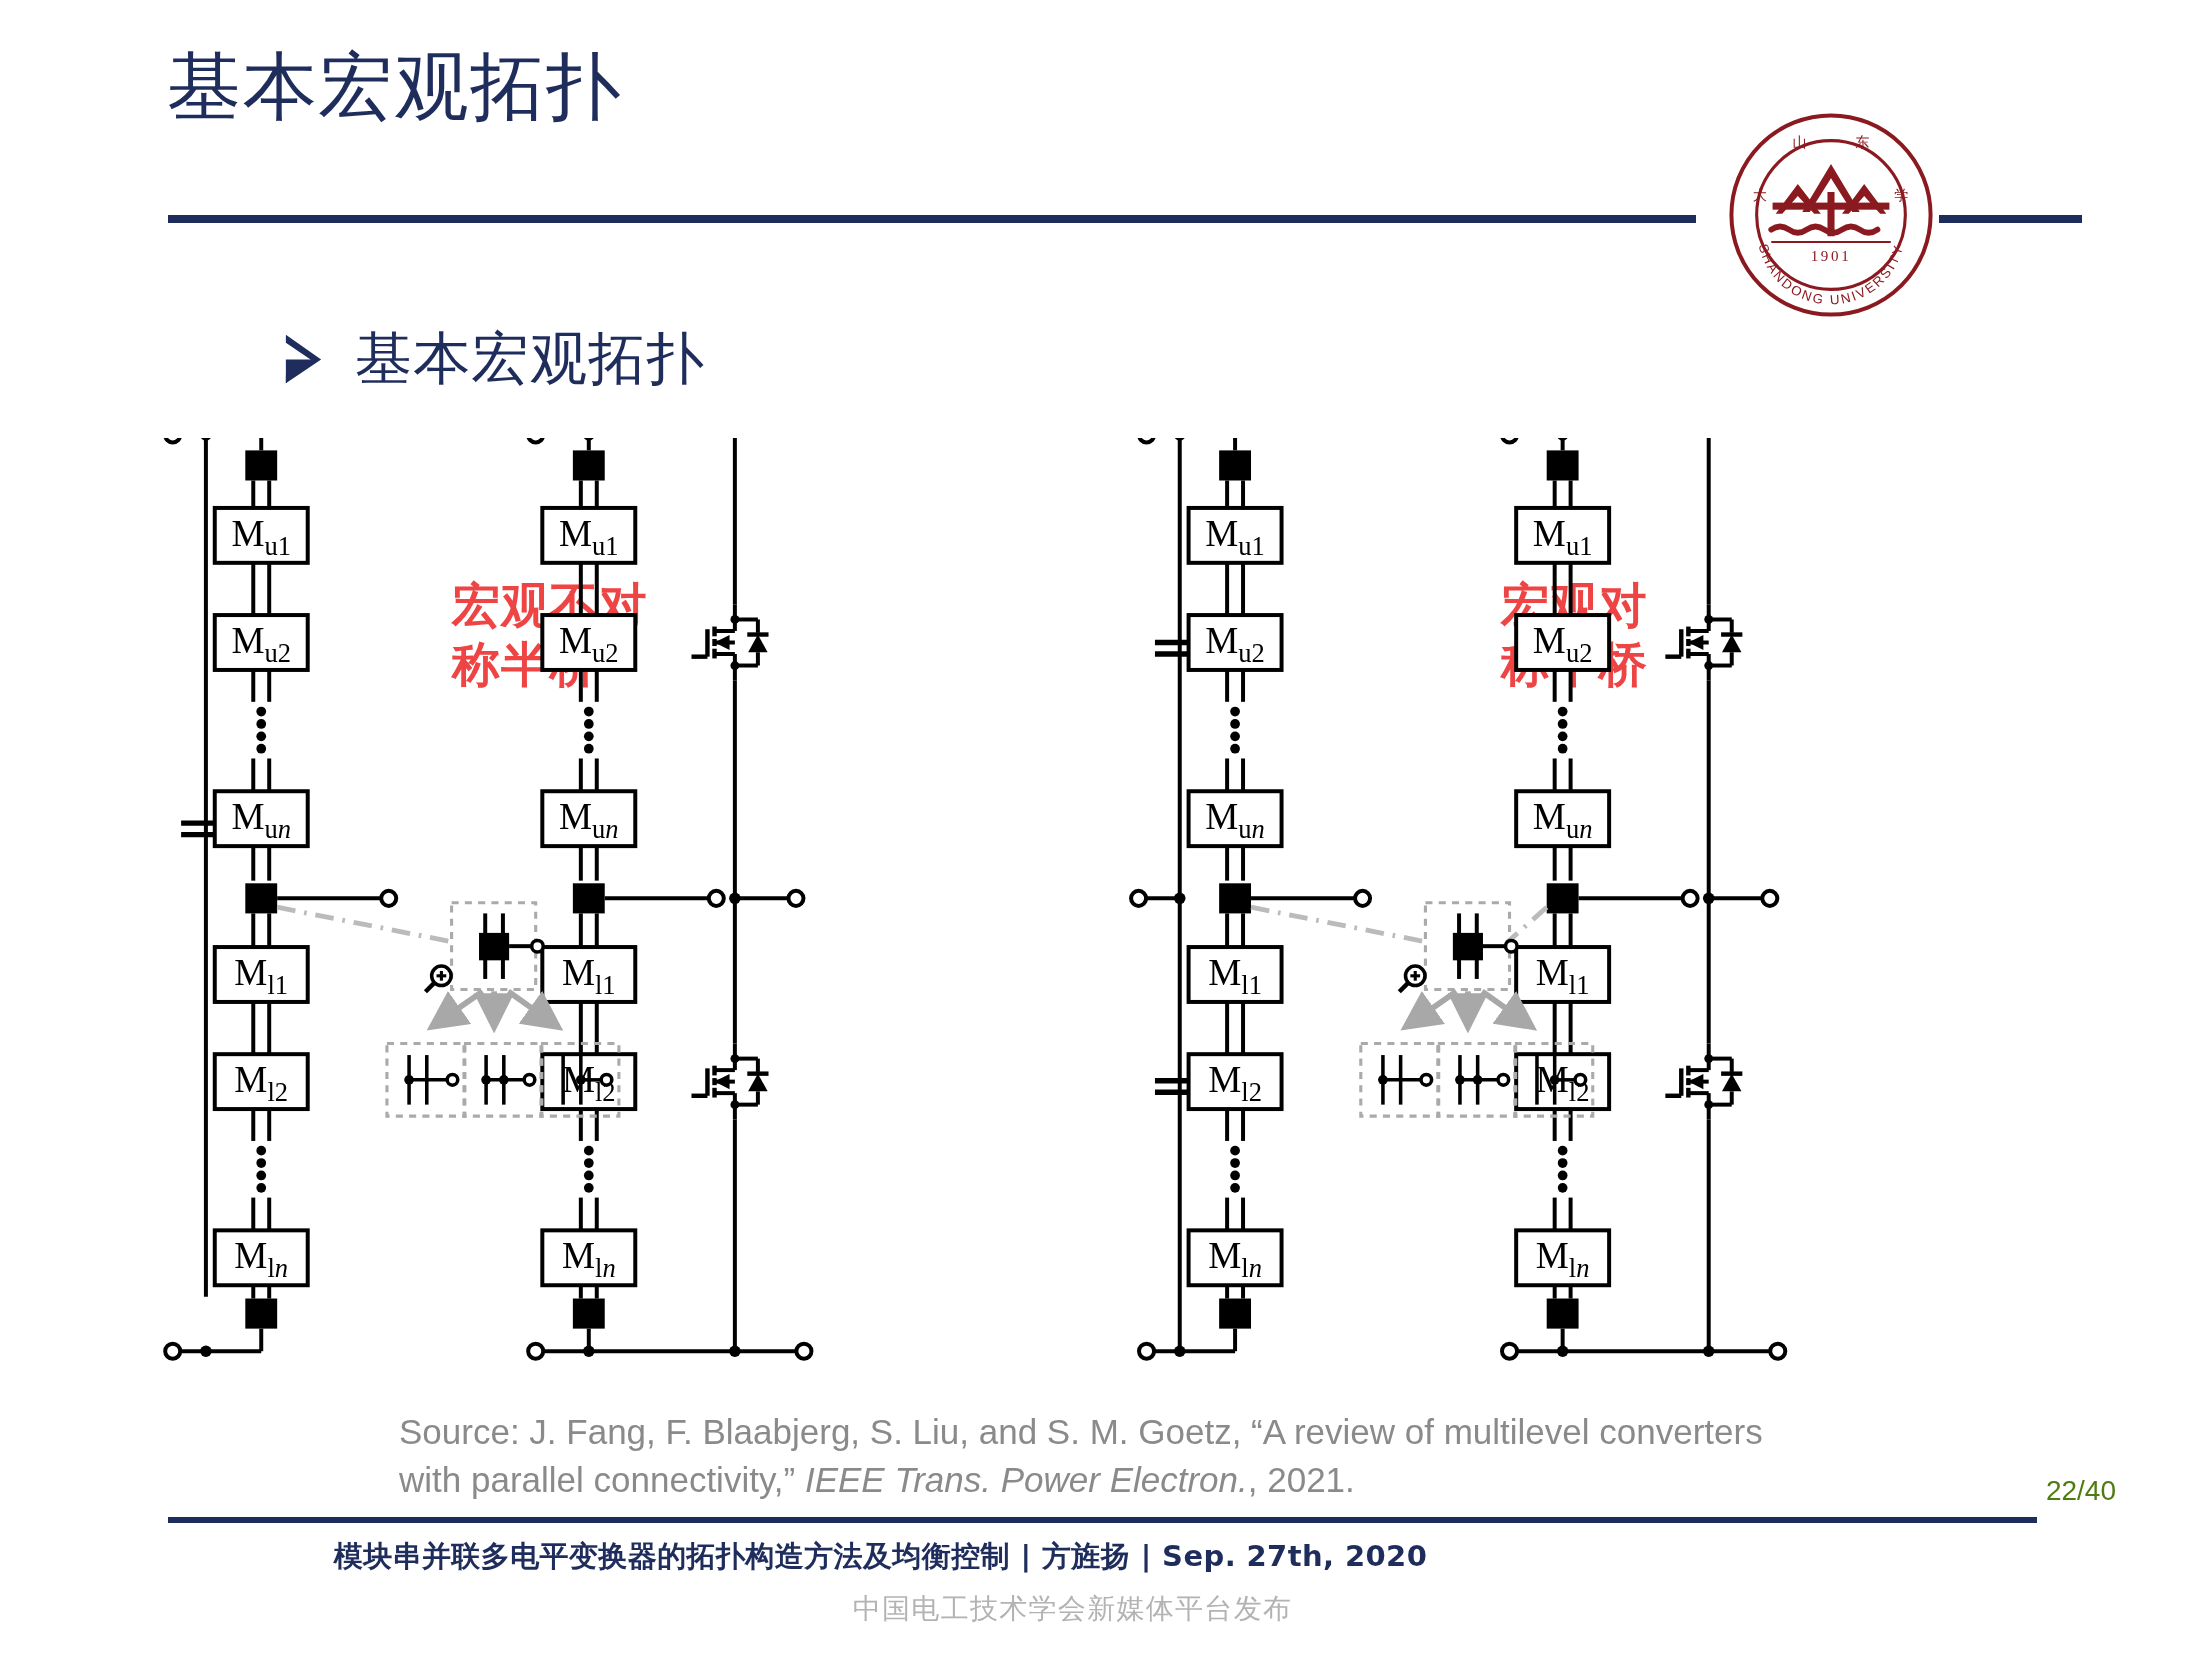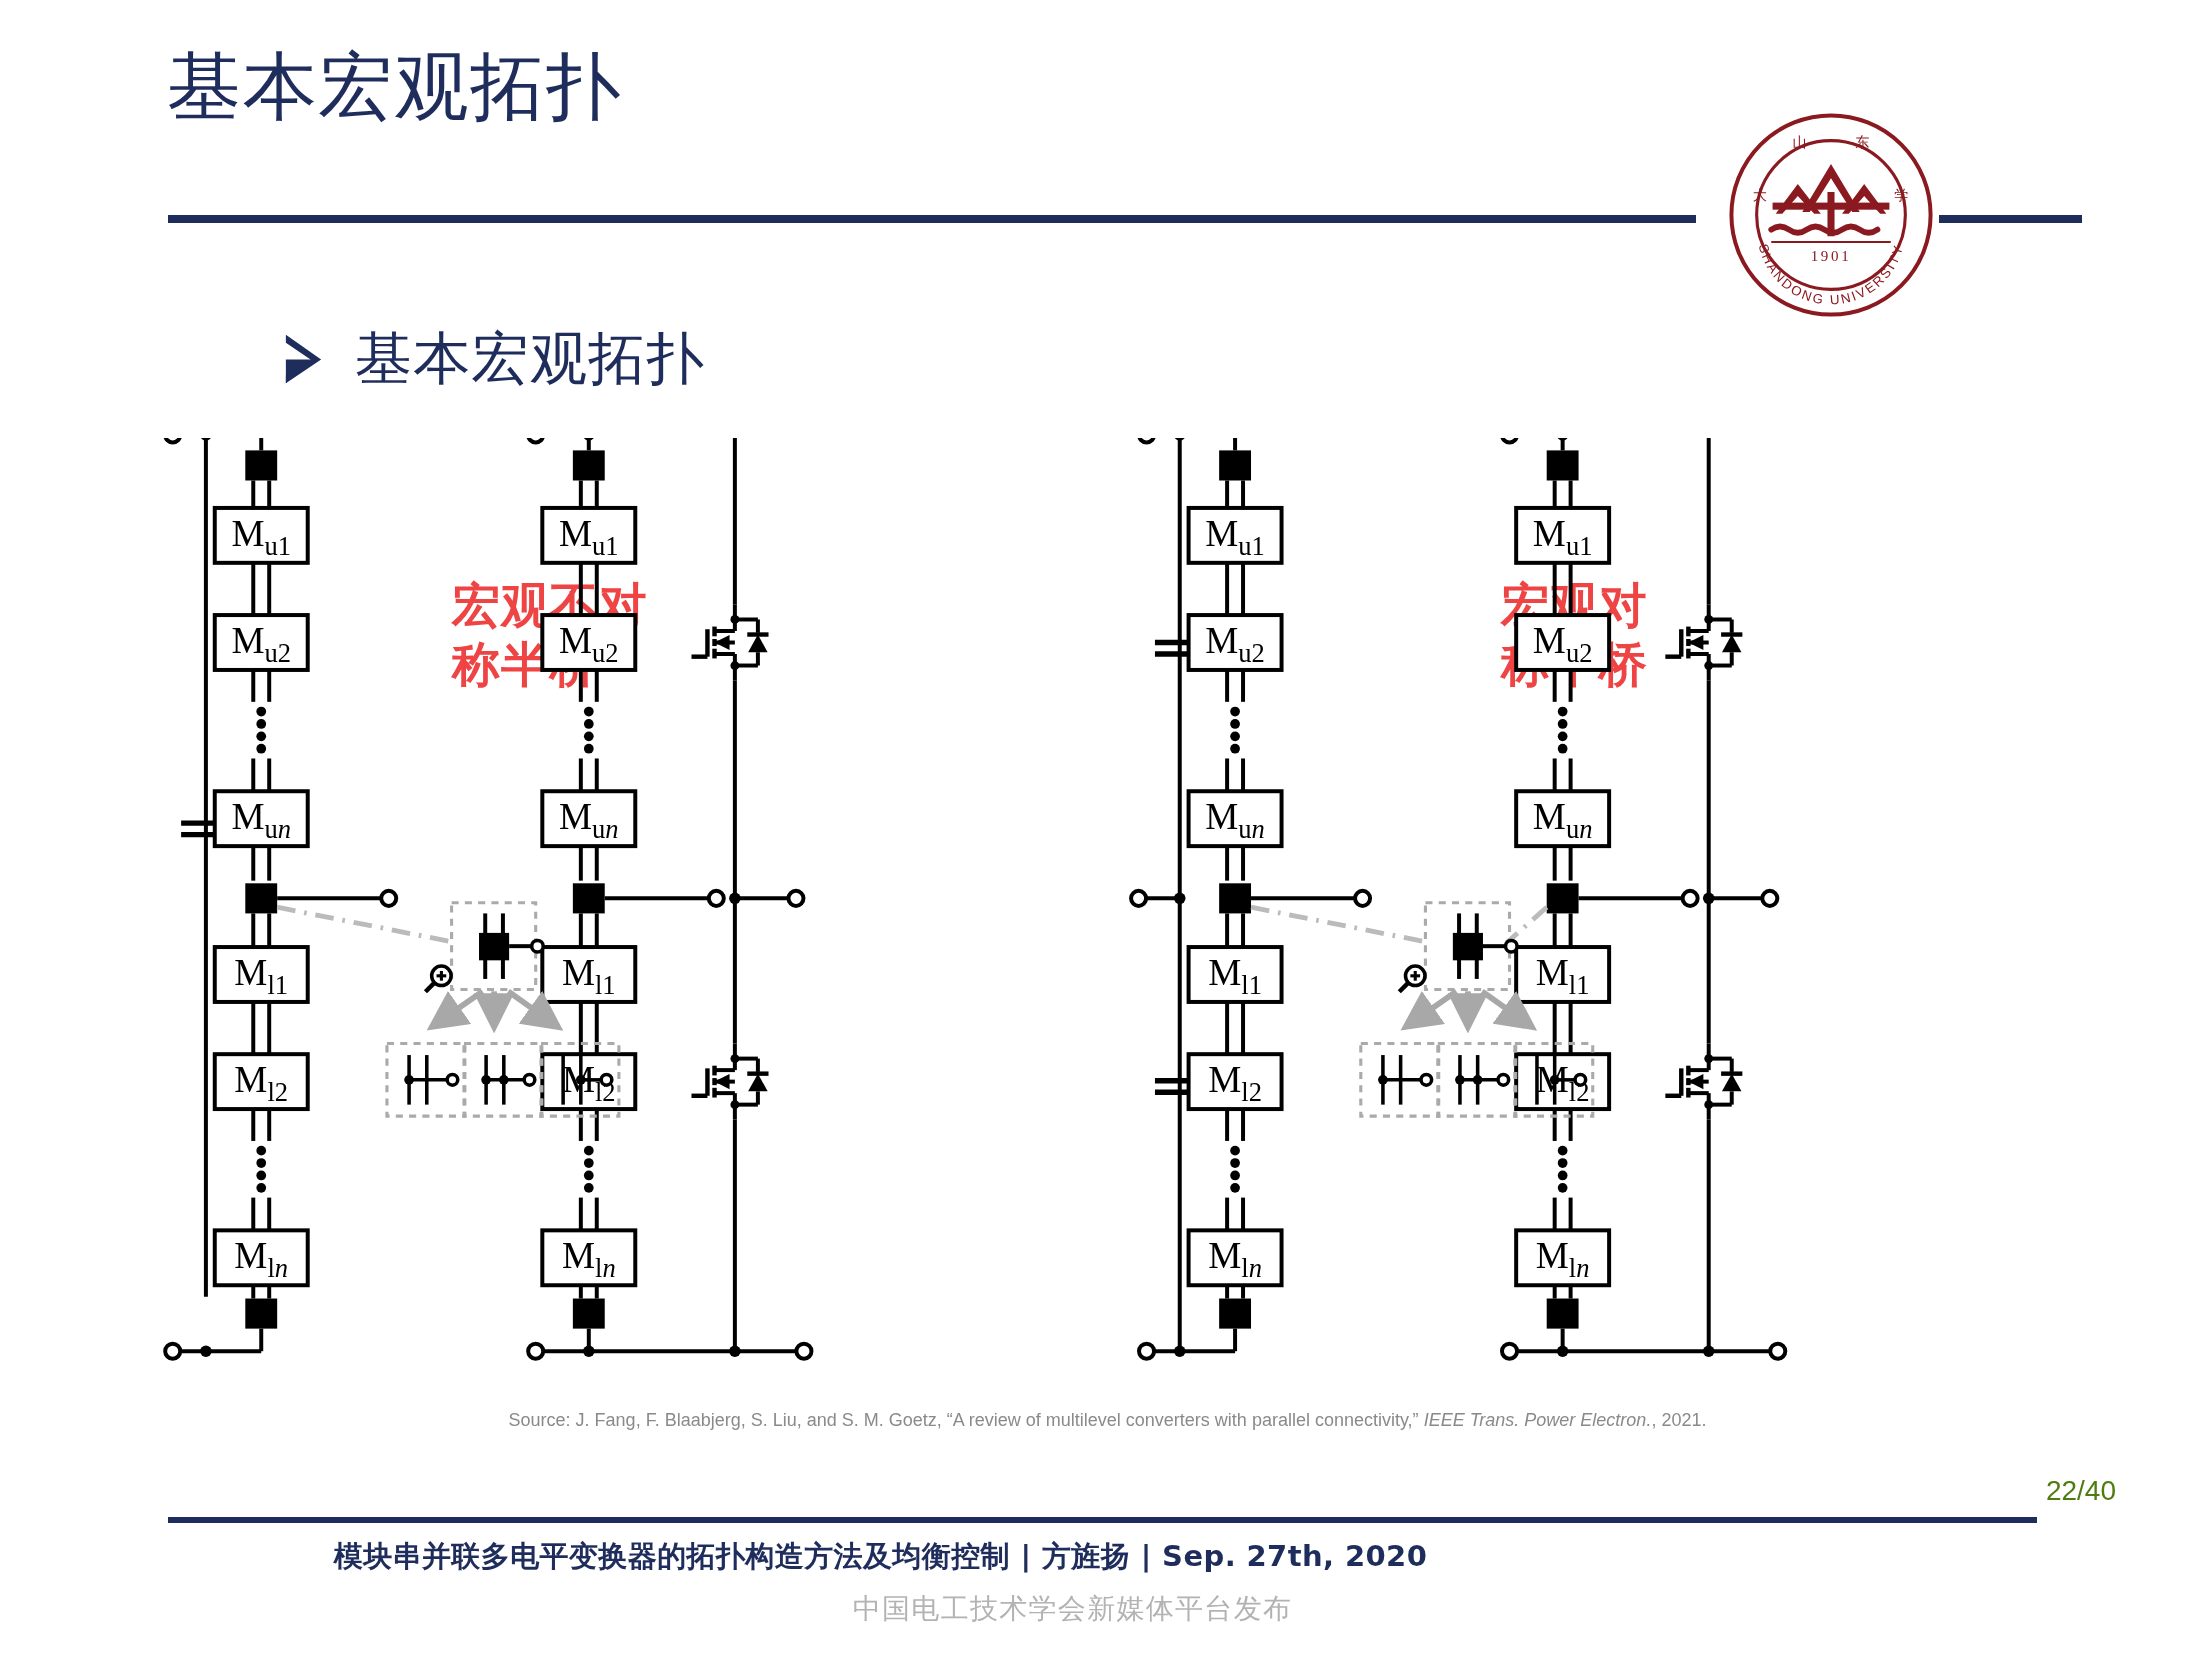--- a/index.html
+++ b/index.html
@@ -52,21 +52,21 @@
     font-family:"DejaVu Sans","Liberation Sans",sans-serif;
     font-size:48px;line-height:1.22;text-align:left;white-space:pre-line;
     letter-spacing:0.9px;
   }
   #caption-left{left:452px;top:576px;width:248px;}
   #caption-right{left:1501px;top:576px;width:239px;}
 
   
   #source-note{
     position:absolute;left:399px;top:1408px;width:1417px;
-    text-align:center;color:#8a8a8a;font-size:18px;line-height:1.38;
+    color:#8a8a8a;font-size:35px;line-height:1.38;
     font-family:"Liberation Sans",sans-serif;
   }
   #source-note i{font-style:italic;}
 
   
   #footer-rule{position:absolute;left:168px;top:1517px;width:1869px;height:6.2px;background:#1F2D5C;}
   #footer-text{
     position:absolute;left:0;top:1537px;width:1761px;text-align:center;
     color:#1F2D5C;font-size:29px;font-weight:bold;letter-spacing:0.4px;
     font-family:"DejaVu Sans","Liberation Sans",sans-serif;

